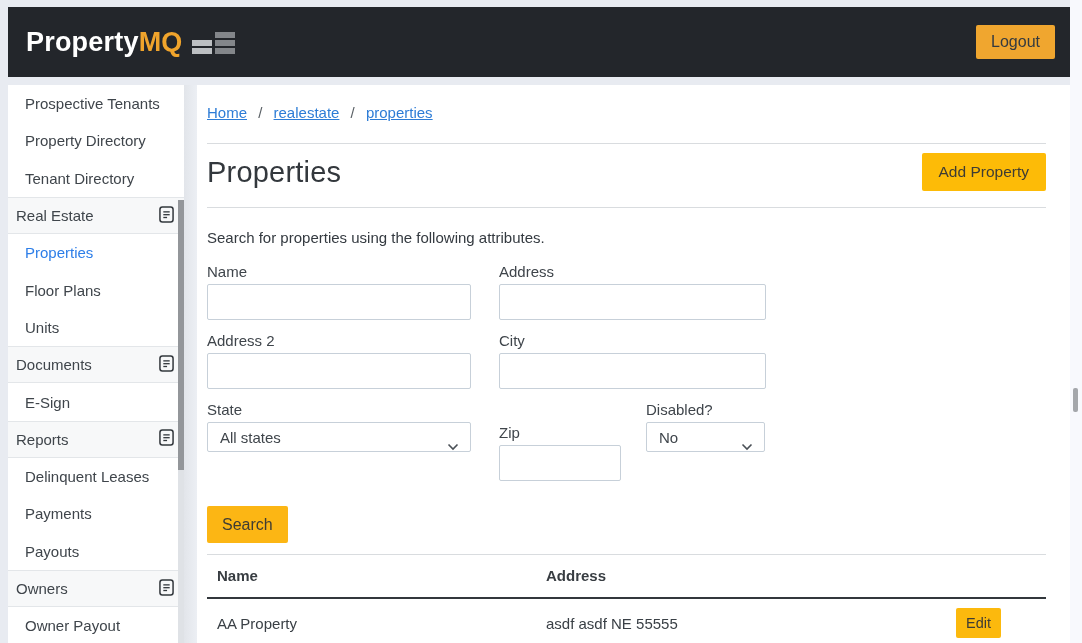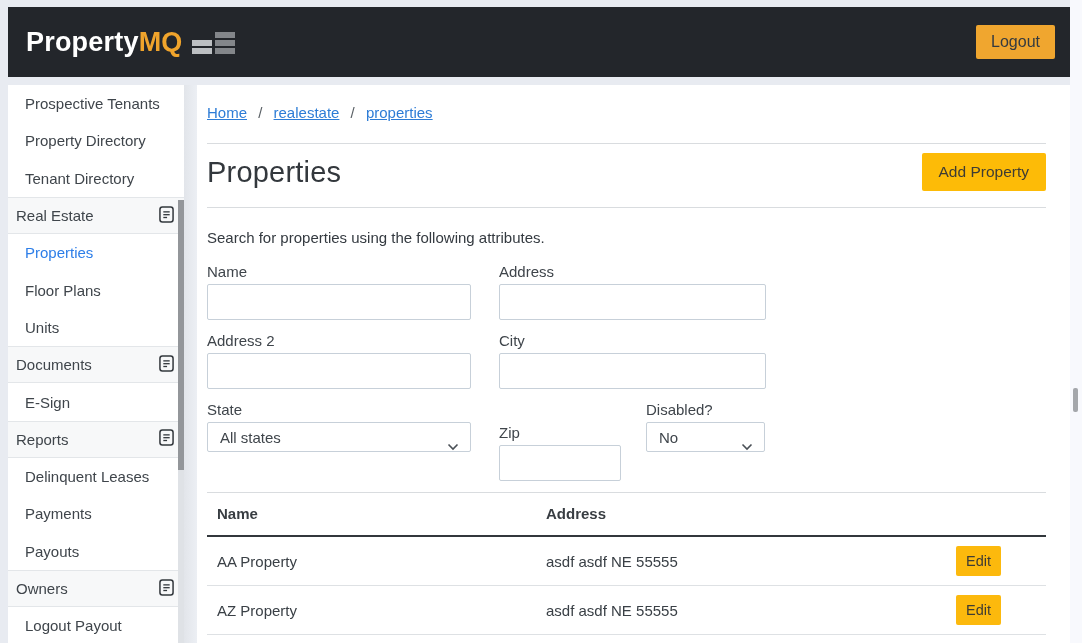--- a/index.html
+++ b/index.html
@@ -220,21 +220,21 @@
           <span>
             <svg width="15" height="17" viewBox="0 0 16 18">
                 <rect x="1" y="1" width="14" height="16" rx="2.6" fill="none" stroke="#33383d" stroke-width="1.6"></rect>
                 <line x1="4.6" y1="6.2" x2="11.4" y2="6.2" stroke="#33383d" stroke-width="1.4"></line>
                 <line x1="4.6" y1="9.2" x2="11.4" y2="9.2" stroke="#33383d" stroke-width="1.4"></line>
                 <line x1="4.6" y1="12.2" x2="8.6" y2="12.2" stroke="#33383d" stroke-width="1.4"></line>
               </svg>
           </span>
         </div>
         <div class="sb-item">
-            <span>Logout Payout</span>
+            <span>Owner Payout</span>
           </div>
 
         <div class="sb-track"></div>
         <div class="sb-thumb"></div>
       </div>
 
       <div class="gap-strip"></div>
 
       <div class="main">
 
@@ -298,20 +298,21 @@
                 <span class="chev">
                   <svg width="12" height="8" viewBox="0 0 12 8">
                       <polyline points="1.5,1.5 6,6 10.5,1.5" fill="none" stroke="#4a5056" stroke-width="1.6"></polyline>
                     </svg>
                 </span>
               </div>
             </div>
           </div>
         </div>
 
+        <button class="btn btn-search">Search</button>
 
         <table class="results">
           <thead>
             <tr>
               <th class="col-name">Name</th>
               <th>Address</th>
               <th class="col-action"></th>
             </tr>
           </thead>
           <tbody>

